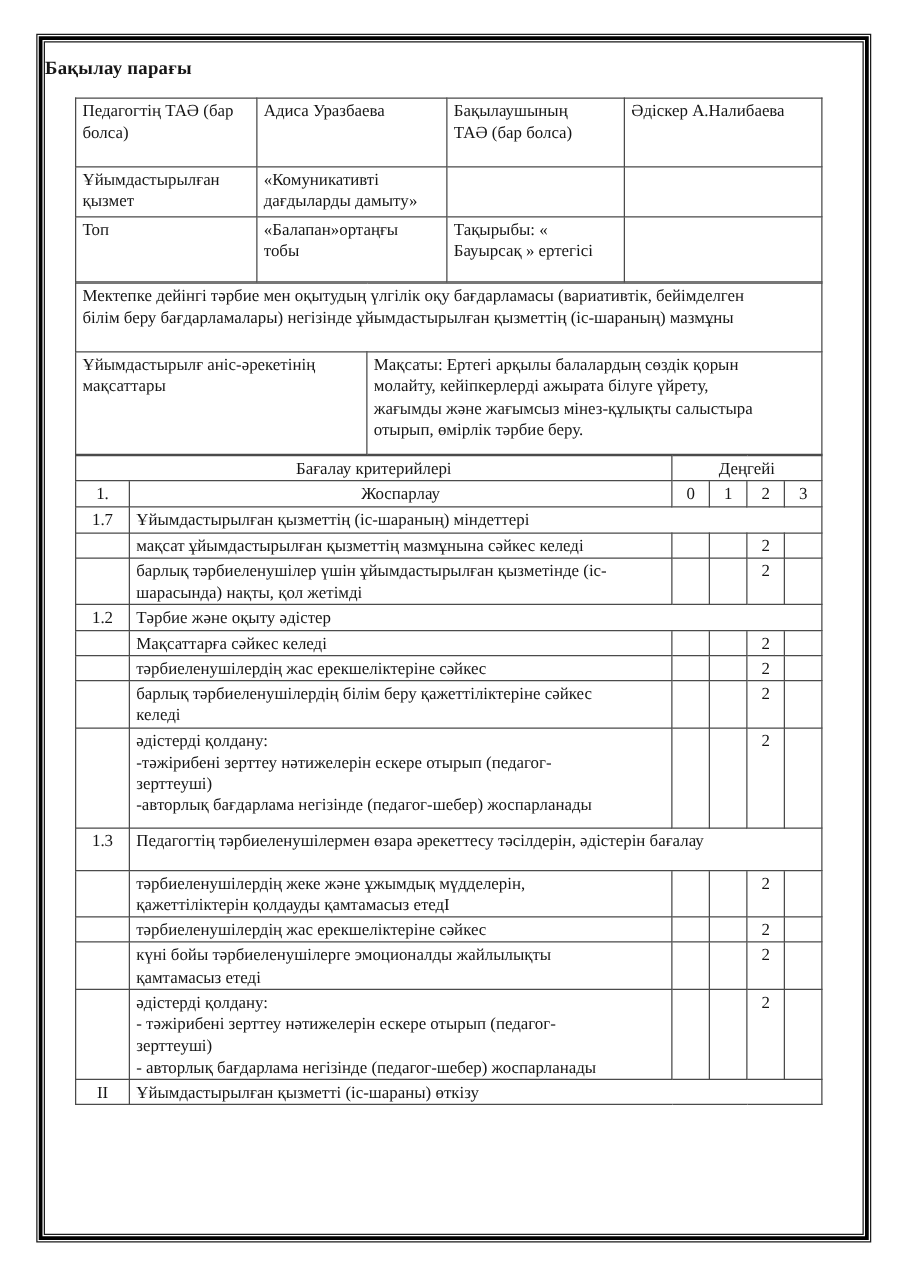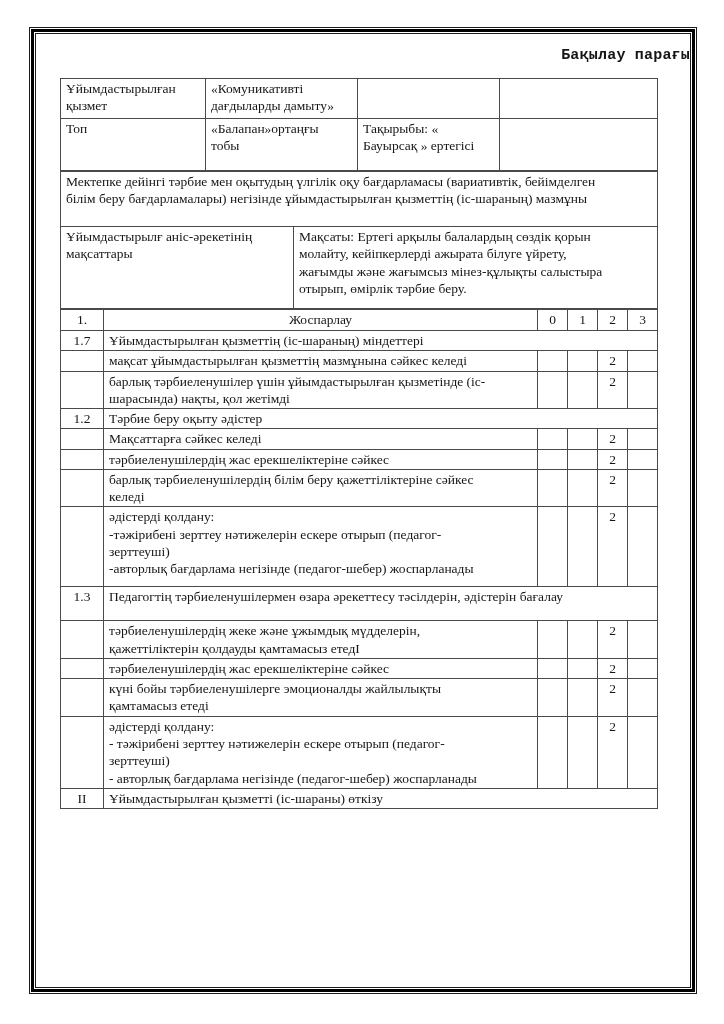--- a/index.html
+++ b/index.html
@@ -12,22 +12,22 @@
     position:absolute;left:29px;top:27px;width:668px;height:967px;
     box-sizing:border-box;border:1px solid #1b1b1b;padding:1px;
   }
   .frame-mid{
     box-sizing:border-box;border:3px solid #000;height:100%;padding:1px;
   }
   .frame-inner{
     box-sizing:border-box;border:1px solid #1b1b1b;height:100%;overflow:hidden;
   }
   .doc-title{
-    margin-top:13px;text-align:right;
-    font-family:Liberation Mono, monospace;
+    margin-top:13px;text-align:left;
+    font-family:Liberation Serif, serif;
     font-weight:bold;font-size:15px;letter-spacing:.2px;
   }
   table{
     border-collapse:collapse;table-layout:fixed;width:597px;margin-left:24px;
   }
   #info-table{margin-top:14px;}
   td{
     border:1px solid #4a4a4a;
     font-size:13.5px;line-height:1.28;vertical-align:top;
     padding:1px 5px;white-space:pre-line;word-wrap:break-word;
@@ -50,20 +50,28 @@
     <div class="doc-title">Бақылау парағы</div>
 
     <table id="info-table">
       <colgroup>
             <col style="width:145px">
             <col style="width:152px">
             <col style="width:142px">
             <col style="width:158px">
           </colgroup>
       <tbody>
+            <tr class="h55">
+        <td>Педагогтің ТАӘ (бар
+болса)</td>
+        <td>Адиса  Уразбаева</td>
+        <td>Бақылаушының
+ТАӘ (бар болса)</td>
+        <td>Әдіскер А.Налибаева</td>
+      </tr>
       <tr class="h40">
         <td>Ұйымдастырылған
 қызмет</td>
         <td>«Комуникативті
 дағдыларды дамыту»</td>
         <td></td>
         <td></td>
       </tr>
       <tr class="h52">
         <td>Топ</td>
@@ -100,20 +108,24 @@
     <table>
       <colgroup>
             <col style="width:43px">
             <col style="width:434px">
             <col style="width:30px">
             <col style="width:30px">
             <col style="width:30px">
             <col style="width:30px">
           </colgroup>
       <tbody>
+            <tr>
+        <td colspan="2" class="c">Бағалау критерийлері</td>
+        <td colspan="4" class="c">Деңгейі</td>
+      </tr>
       <tr class="h21">
         <td class="num">1.</td>
         <td class="c">Жоспарлау</td>
         <td class="score">0</td>
         <td class="score">1</td>
         <td class="score">2</td>
         <td class="score">3</td>
       </tr>
 
       <tr>
@@ -132,21 +144,21 @@
         <td class="num"></td>
         <td>барлық тәрбиеленушілер үшін ұйымдастырылған қызметінде (іс-
 шарасында) нақты, қол жетімді</td>
         <td class="score"></td>
         <td class="score"></td>
         <td class="score">2</td>
         <td class="score"></td>
       </tr>
       <tr>
         <td class="num">1.2</td>
-        <td colspan="5">Тәрбие беру оқыту әдістер</td>
+        <td colspan="5">Тәрбие және оқыту әдістер</td>
       </tr>
       <tr>
         <td class="num"></td>
         <td>Мақсаттарға  сәйкес келеді</td>
         <td class="score"></td>
         <td class="score"></td>
         <td class="score">2</td>
         <td class="score"></td>
       </tr>
       <tr>

